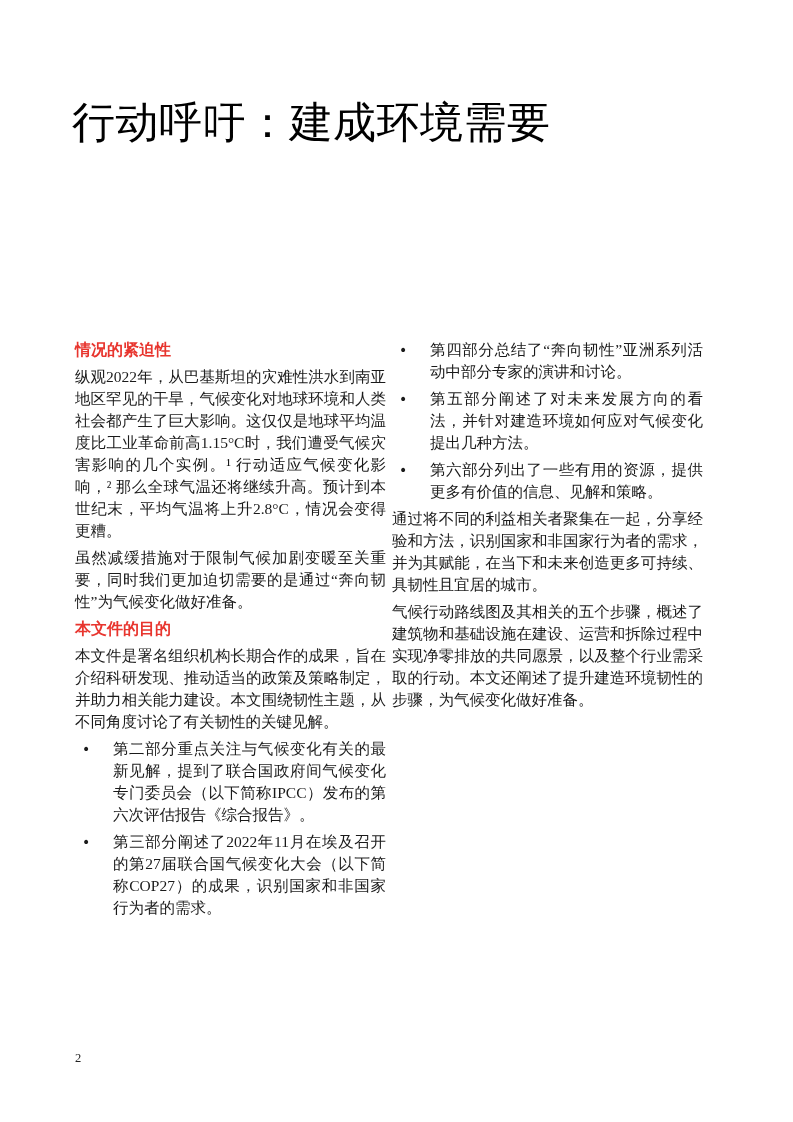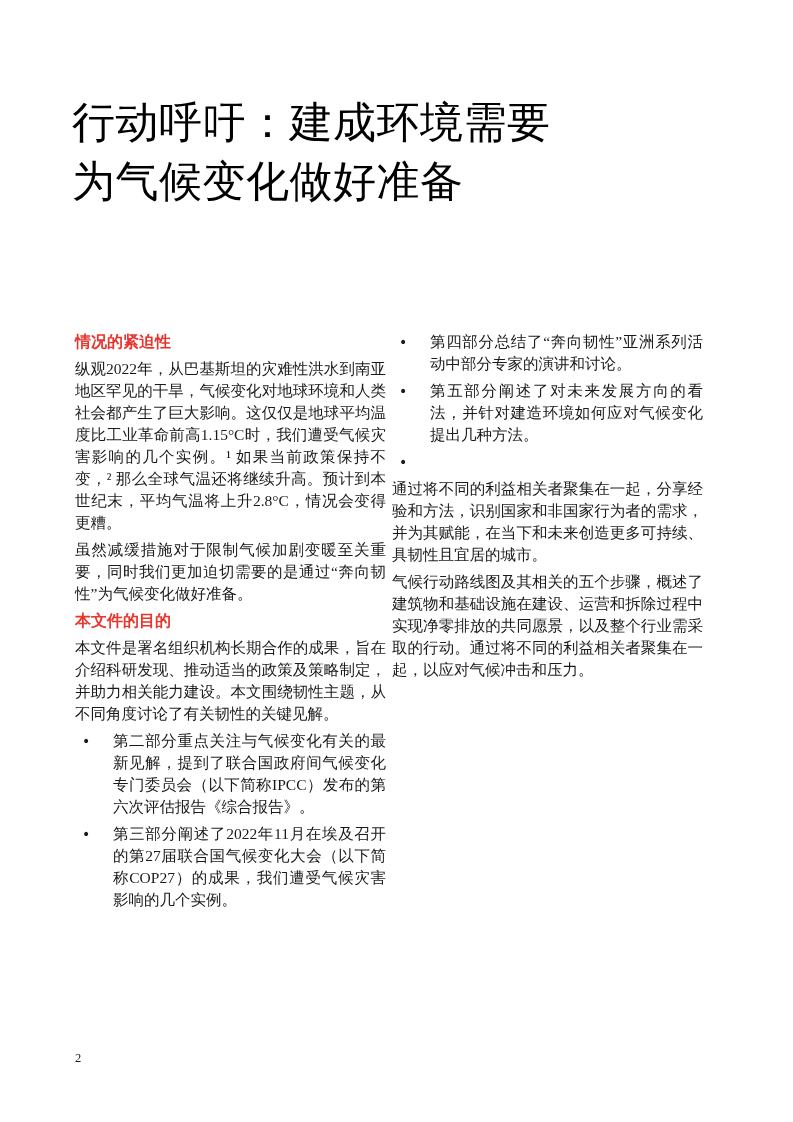--- a/index.html
+++ b/index.html
@@ -20,21 +20,21 @@
     font-weight: 400;
     font-size: 43px;
     line-height: 59px;
     letter-spacing: 0.5px;
     color: #000000;
   }
   .title .tline { display: block; white-space: nowrap; }
   .columns {
     position: absolute;
     left: 75px;
-    top: 331px;
+    top: 339px;
     width: 644px;
     display: flex;
     column-gap: 6px;
   }
   .col {
     width: 311px;
     font-size: 15.5px;
     line-height: 22px;
     text-align: justify;
   }
@@ -69,57 +69,57 @@
     color: #222222;
   }
 </style>
 </head>
 <body>
 
 <div class="page">
 
   <h1 class="title">
     <span class="tline">行动呼吁：建成环境需要</span>
-    <span class="tline">为气候变化做好准备</span>
   </h1>
 
   <div class="columns">
 
     <div class="col">
       <h2 class="sec-heading">情况的紧迫性</h2>
-      <p>纵观2022年，从巴基斯坦的灾难性洪水到南亚地区罕见的干旱，气候变化对地球环境和人类社会都产生了巨大影响。这仅仅是地球平均温度比工业革命前高1.15°C时，我们遭受气候灾害影响的几个实例。¹ 如果当前政策保持不变，² 那么全球气温还将继续升高。预计到本世纪末，平均气温将上升2.8°C，情况会变得更糟。</p>
+      <p>纵观2022年，从巴基斯坦的灾难性洪水到南亚地区罕见的干旱，气候变化对地球环境和人类社会都产生了巨大影响。这仅仅是地球平均温度比工业革命前高1.15°C时，我们遭受气候灾害影响的几个实例。¹ 行动适应气候变化影响，² 那么全球气温还将继续升高。预计到本世纪末，平均气温将上升2.8°C，情况会变得更糟。</p>
       <p>虽然减缓措施对于限制气候加剧变暖至关重要，同时我们更加迫切需要的是通过“奔向韧性”为气候变化做好准备。</p>
 
       <h2 class="sec-heading mt">本文件的目的</h2>
       <p>本文件是署名组织机构长期合作的成果，旨在介绍科研发现、推动适当的政策及策略制定，并助力相关能力建设。本文围绕韧性主题，从不同角度讨论了有关韧性的关键见解。</p>
 
       <div class="bullet">
         <span class="dot">•</span>
         <span class="btext">第二部分重点关注与气候变化有关的最新见解，提到了联合国政府间气候变化专门委员会（以下简称IPCC）发布的第六次评估报告《综合报告》。</span>
       </div>
       <div class="bullet">
         <span class="dot">•</span>
-        <span class="btext">第三部分阐述了2022年11月在埃及召开的第27届联合国气候变化大会（以下简称COP27）的成果，我们遭受气候灾害影响的几个实例。</span>
+        <span class="btext">第三部分阐述了2022年11月在埃及召开的第27届联合国气候变化大会（以下简称COP27）的成果，识别国家和非国家行为者的需求。</span>
       </div>
     </div>
 
     <div class="col">
       <div class="bullet">
         <span class="dot">•</span>
         <span class="btext">第四部分总结了“奔向韧性”亚洲系列活动中部分专家的演讲和讨论。</span>
       </div>
       <div class="bullet">
         <span class="dot">•</span>
         <span class="btext">第五部分阐述了对未来发展方向的看法，并针对建造环境如何应对气候变化提出几种方法。</span>
       </div>
       <div class="bullet">
         <span class="dot">•</span>
+        <span class="btext">第六部分列出了一些有用的资源，提供更多有价值的信息、见解和策略。</span>
       </div>
 
       <p>通过将不同的利益相关者聚集在一起，分享经验和方法，识别国家和非国家行为者的需求，并为其赋能，在当下和未来创造更多可持续、具韧性且宜居的城市。</p>
-      <p>气候行动路线图及其相关的五个步骤，概述了建筑物和基础设施在建设、运营和拆除过程中实现净零排放的共同愿景，以及整个行业需采取的行动。通过将不同的利益相关者聚集在一起，以应对气候冲击和压力。</p>
+      <p>气候行动路线图及其相关的五个步骤，概述了建筑物和基础设施在建设、运营和拆除过程中实现净零排放的共同愿景，以及整个行业需采取的行动。本文还阐述了提升建造环境韧性的步骤，为气候变化做好准备。</p>
     </div>
 
   </div>
 
   <div class="footer">2</div>
 
 </div>
 
 </body></html>

